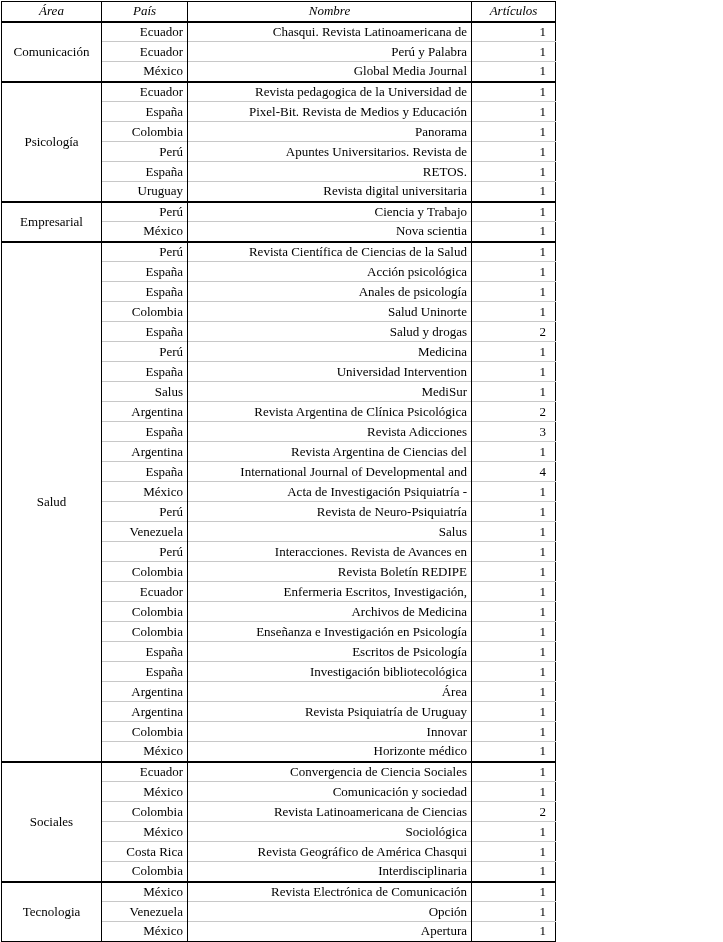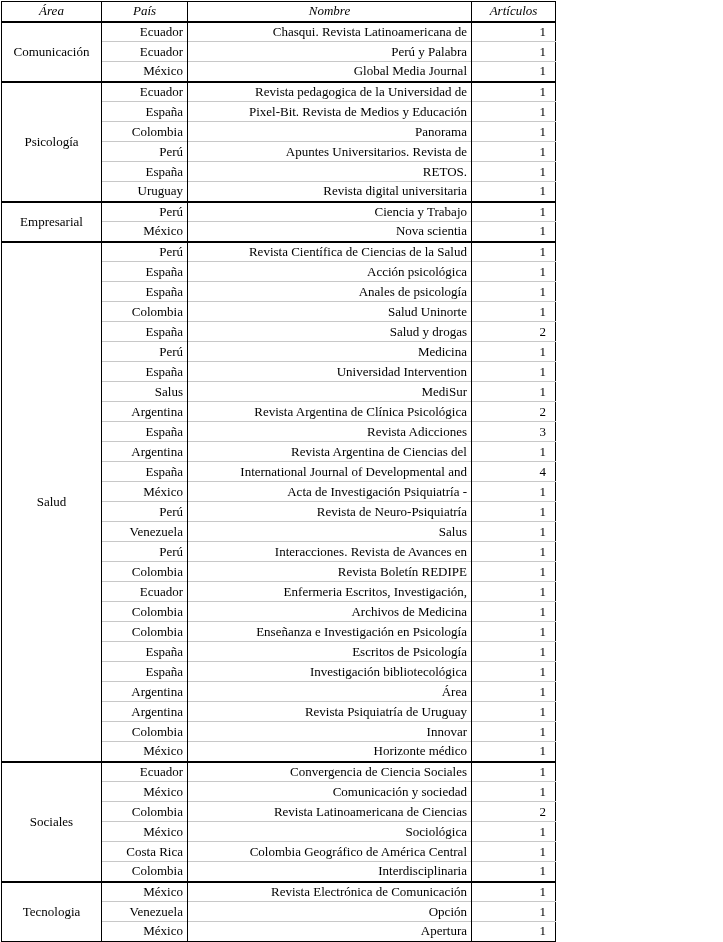--- a/index.html
+++ b/index.html
@@ -281,21 +281,21 @@
         <td class="cell-nombre">Revista Latinoamericana de Ciencias</td>
         <td class="cell-articulos">2</td>
       </tr>
       <tr>
         <td class="cell-pais">México</td>
         <td class="cell-nombre">Sociológica</td>
         <td class="cell-articulos">1</td>
       </tr>
       <tr>
         <td class="cell-pais">Costa Rica</td>
-        <td class="cell-nombre">Colombia Geográfico de América Central</td>
+        <td class="cell-nombre">Revista Geográfico de América Chasqui</td>
         <td class="cell-articulos">1</td>
       </tr>
       <tr>
         <td class="cell-pais">Colombia</td>
         <td class="cell-nombre">Interdisciplinaria</td>
         <td class="cell-articulos">1</td>
       </tr>
       <tr class="group-start">
         <td rowspan="3" class="cell-area">Tecnologia</td>
         <td class="cell-pais">México</td>

